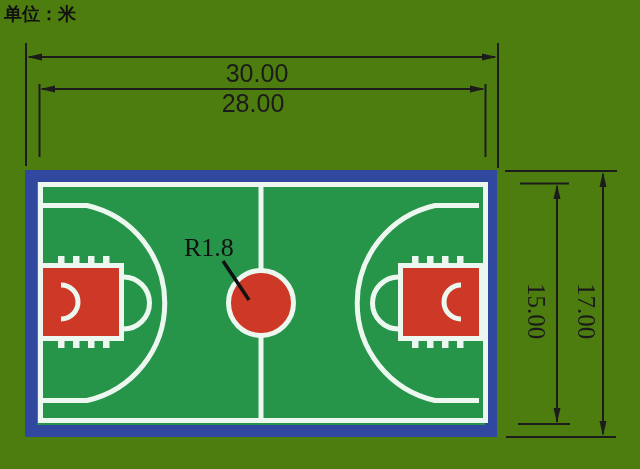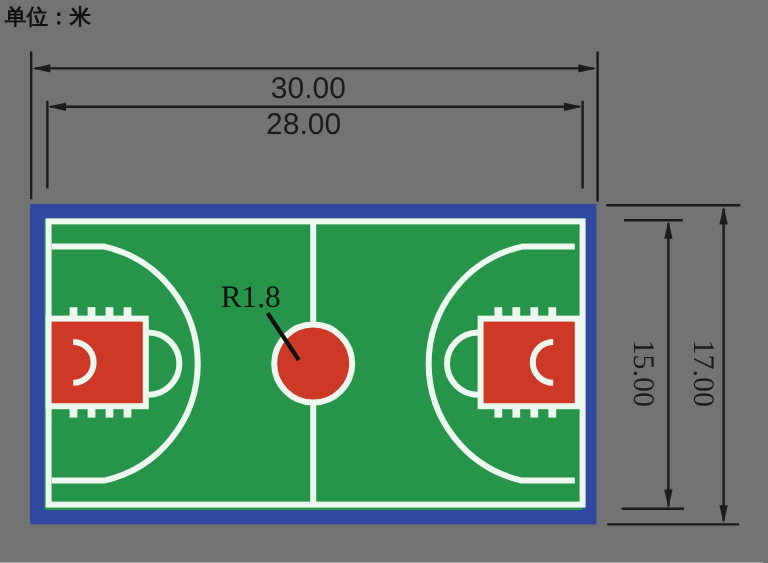--- a/index.html
+++ b/index.html
@@ -1,16 +1,16 @@
 <!DOCTYPE html>
 <html style="--border-blue: #30489f; --court-green: #269449; --paint-red: #cd3827; --line-white: #ecf8ef; --dimension-black: #1c1c1c;"><head>
 <meta charset="utf-8">
 <style>
   html,body{margin:0;padding:0;background:#ffffff;}
-  .canvas{position:relative;width:640px;height:469px;background:#737373;overflow:hidden;}
+  .canvas{position:relative;width:640px;height:469px;background:#4d7c0f;overflow:hidden;}
   svg{display:block;}
   text{user-select:none;}
   .dim-num{font-family:"Liberation Sans",sans-serif;font-size:25px;fill:#1b1b1b;}
   .dim-num-serif{font-family:"Liberation Serif",serif;font-size:25px;fill:#1b1b1b;}
   .radius-label{font-family:"Liberation Serif",serif;font-size:26px;fill:#111;}
   .unit-label{font-family:"Liberation Serif",serif;font-size:18px;font-weight:bold;fill:#111;}
   .blk{stroke:#1c1c1c;stroke-width:2;fill:none;}
   .arrow{fill:#1c1c1c;stroke:none;}
   .court-line{stroke:var(--line-white,#ecf8ef);stroke-width:5;fill:none;}
 </style>

